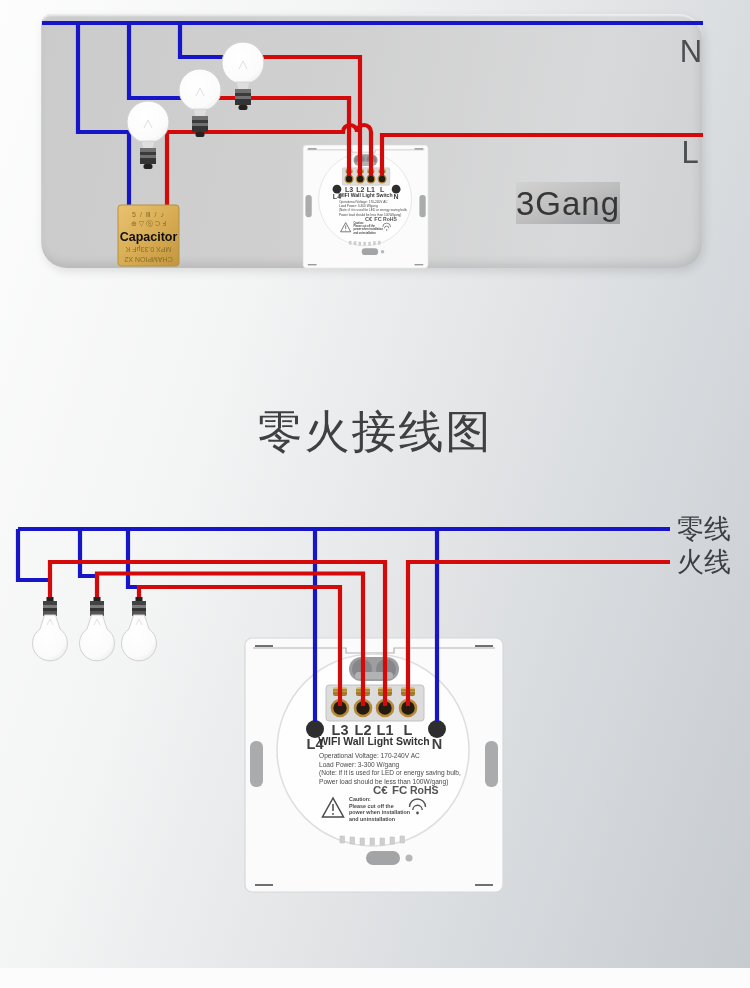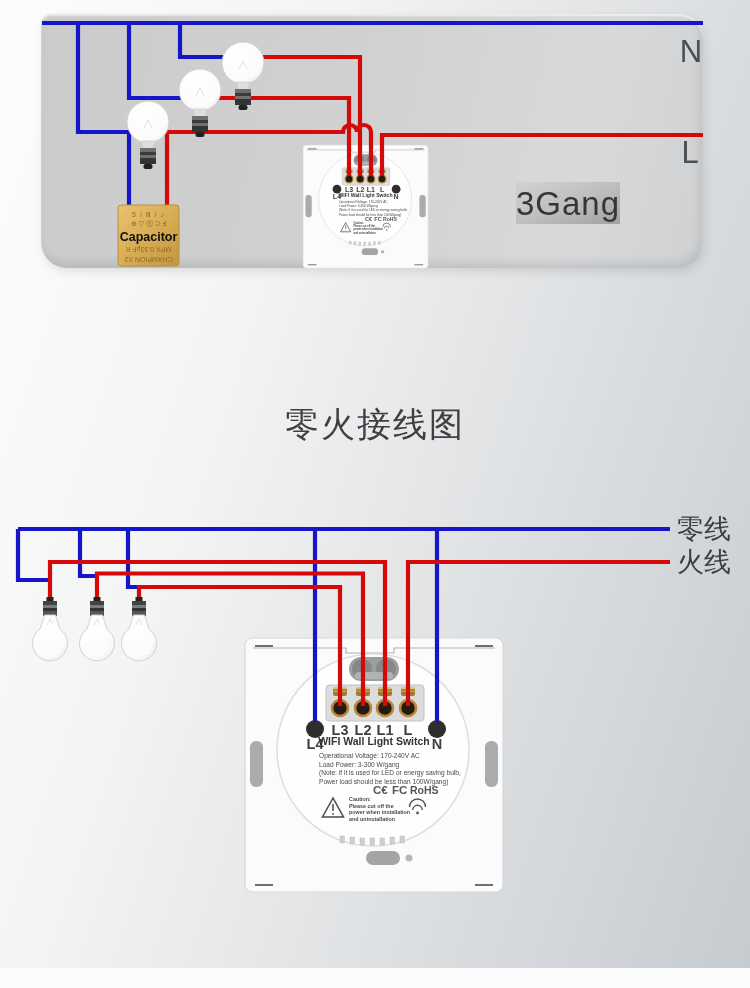--- a/index.html
+++ b/index.html
@@ -8,21 +8,21 @@
         background:linear-gradient(108deg,#fdfdfd 0%,#f3f4f4 32%,#e2e4e6 58%,#c6cbd0 100%);}
   .bottom-strip{position:absolute;left:0;top:968px;width:750px;height:20px;background:#fcfcfd;}
   .panel{position:absolute;left:41px;top:14px;width:662px;height:254px;
          border-radius:10px 24px 26px 26px;
          background:linear-gradient(102deg,#cbcbcb 0%,#d0d0d0 42%,#d8d9da 80%,#cfd1d3 100%);
          box-shadow:inset 0 2px 2px rgba(255,255,255,.65), inset -3px -5px 10px rgba(0,0,0,.10), 2px 4px 10px rgba(0,0,0,.10);}
   .svg-layer{position:absolute;left:0;display:block;}
   #topDiagram{top:0;}
   #bottomDiagram{top:500px;}
   .section-title{position:absolute;left:0;top:402px;width:750px;text-align:center;
-        font-size:34px;font-weight:500;letter-spacing:2px;color:#3f4042;}
+        font-size:45px;font-weight:500;letter-spacing:2px;color:#3f4042;}
   text{font-family:"Liberation Sans","DejaVu Sans",sans-serif;}
 </style>
 </head>
 <body>
 
 <div class="page">
 
   <div class="panel"></div>
 
   <svg id="topDiagram" class="svg-layer" width="750" height="300" viewBox="0 0 750 300">

